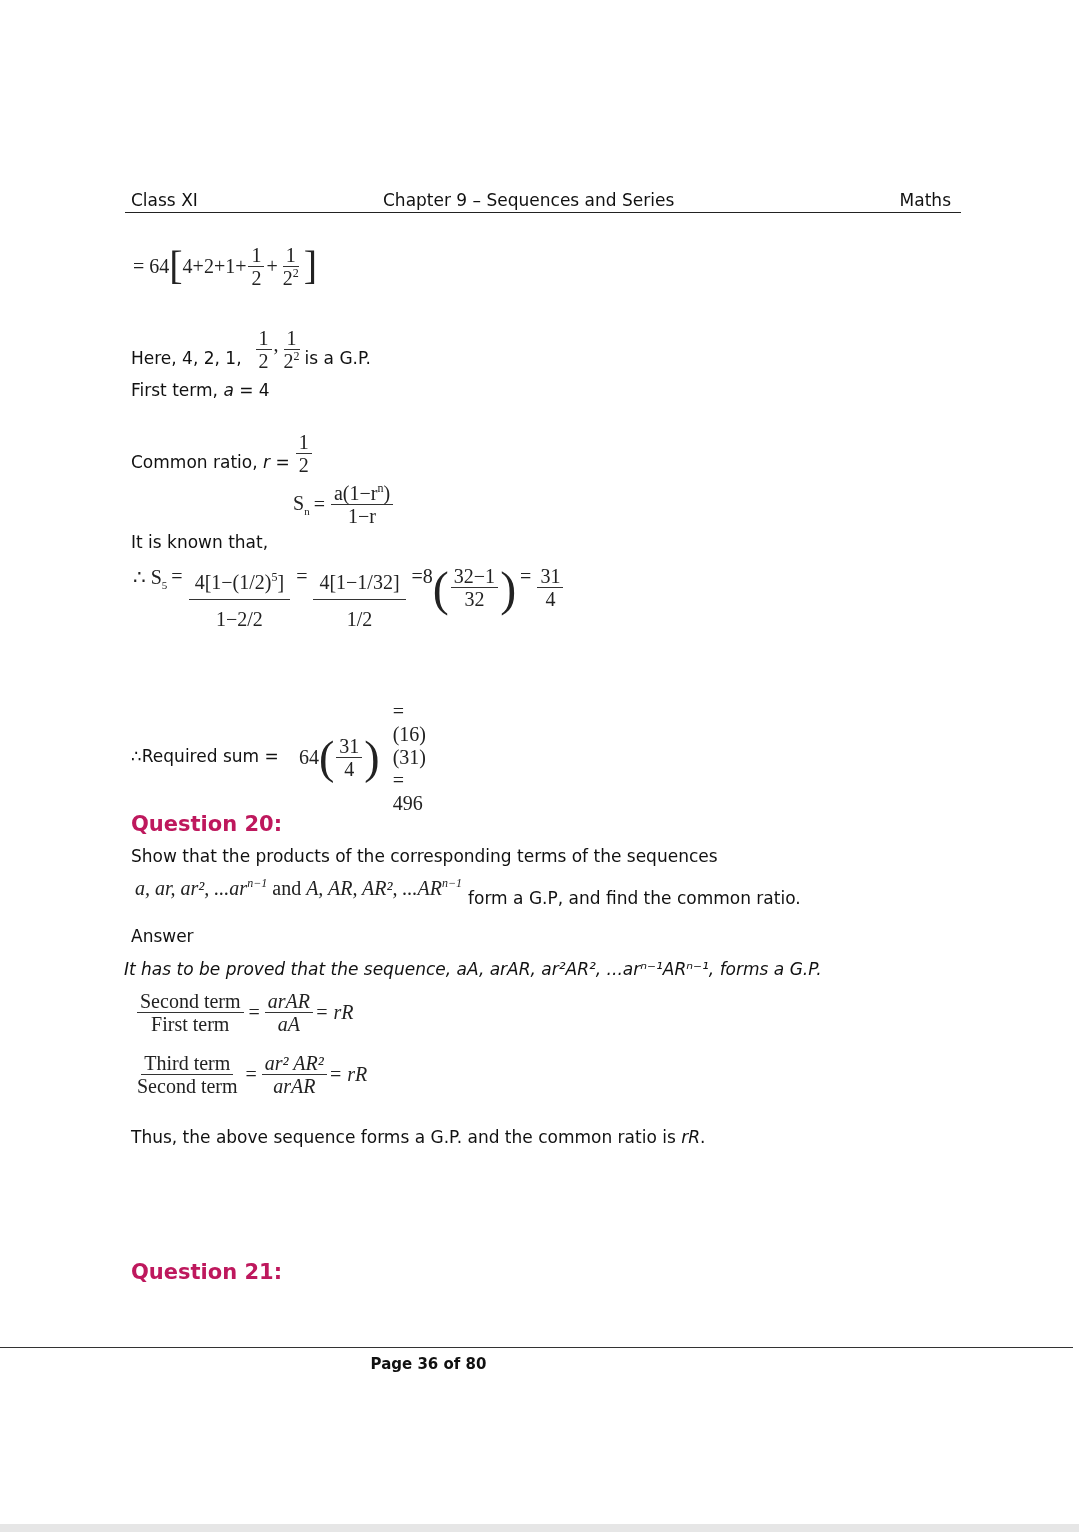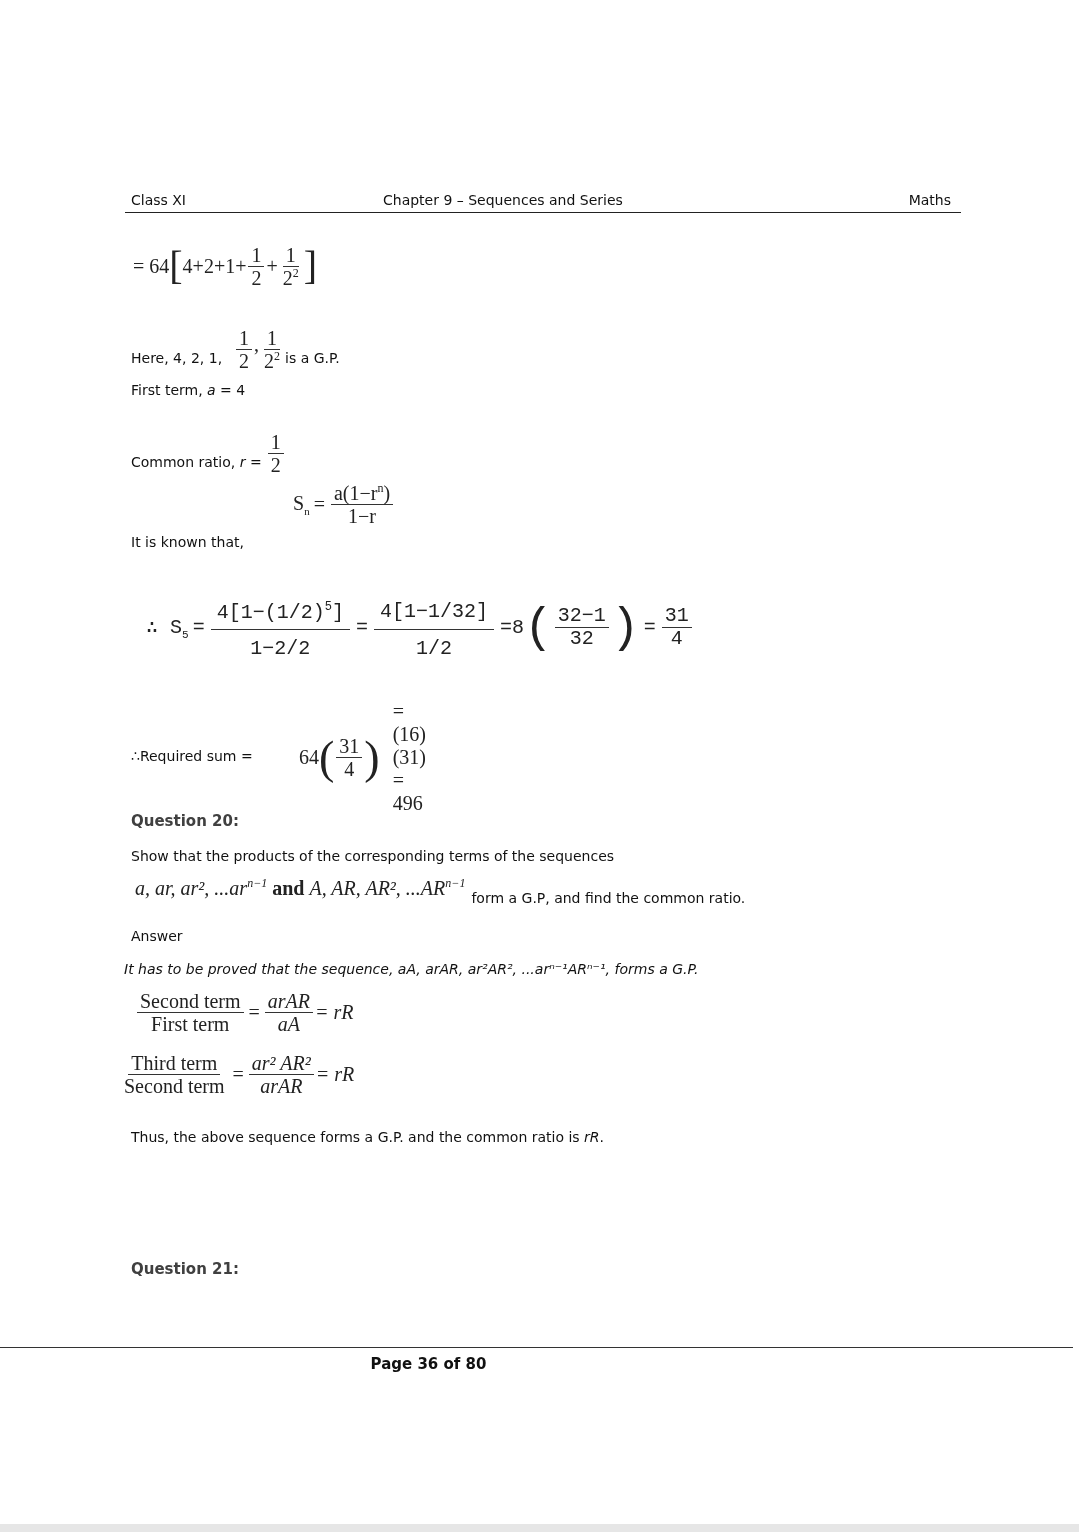--- a/index.html
+++ b/index.html
@@ -2,28 +2,28 @@
 <html><head>
 <meta charset="utf-8">
 <style>
   html, body { margin: 0; padding: 0; }
   body {
     width: 1079px; height: 1532px; position: relative; background: #ffffff;
     font-family: "DejaVu Sans", "Liberation Sans", sans-serif; color: #111;
     overflow: hidden;
   }
   .abs { position: absolute; }
-  .txt { font-size: 14px; line-height: 20px; white-space: nowrap; }
+  .txt { font-size: 17px; line-height: 20px; white-space: nowrap; }
   .math { font-family: "Liberation Serif", "DejaVu Serif", serif; font-size: 20px; color: #222; }
   .it { font-style: italic; }
   .frac { display: inline-flex; flex-direction: column; align-items: center; vertical-align: middle; margin: 0 2px; }
   .frac > .num { border-bottom: 1px solid #333; padding: 0 3px; line-height: 1.1; }
   .frac > .den { padding: 0 3px; line-height: 1.1; }
   sup { font-size: 0.6em; }
-  .q-title { font-weight: bold; color: #404040; font-size: 15px; }
+  .q-title { font-weight: bold; color: #be185d; font-size: 21px; }
   .header-line { border-bottom: 1.5px solid #222; }
   .footer-line { border-top: 1.5px solid #333; }
   .bigbr { font-size: 40px; font-weight: 100; line-height: 1; vertical-align: middle; }
   .bottom-bar { background: #e6e6e6; }
 </style>
 </head>
 <body>
 
 <div class="abs header-line" style="left:125px; top:188px; width:836px; height:24px;">
   <span class="abs txt" style="left:6px; top:2px;">Class XI</span>
@@ -78,21 +78,21 @@
   <div class="abs math" style="left:162px; top:0; display:flex; align-items:center;">
     <span><span>S</span><sub style="font-size:11px">n</sub></span>
     <span style="margin:0 4px;">=</span>
     <span class="frac">
       <span class="num"><span>a(1−r</span><sup>n</sup><span>)</span></span>
       <span class="den">1−r</span>
     </span>
   </div>
 </div>
 
-<div class="abs math" style="left:146px; top:565px; height:125px; display:flex; align-items:center;font-family:Liberation Mono, monospace;">
+<div class="abs math" style="left:133px; top:565px; height:125px; display:flex; ">
   <span><span>∴ S</span><sub style="font-size:11px">5</sub></span>
   <span style="margin:0 4px;">=</span>
   <span class="frac">
     <span class="num" style="padding:6px 6px;"><span>4[1−(1/2)</span><sup>5</sup><span>]</span></span>
     <span class="den" style="padding-top:8px;">1−2/2</span>
   </span>
   <span style="margin:0 4px;">=</span>
   <span class="frac">
     <span class="num" style="padding:6px 6px;">4[1−1/32]</span>
     <span class="den" style="padding-top:8px;">1/2</span>
@@ -122,41 +122,41 @@
       </span>
     <span class="bigbr" style="font-size:46px;">)</span>
     <span style="margin-left:13px;">= (16)(31) = 496</span>
   </div>
 </div>
 
 <div class="abs q-title" style="left:131px; top:812px;">Question 20:</div>
 <div class="abs txt" style="left:131px; top:846px;">Show that the products of the corresponding terms of the sequences</div>
 <div class="abs" style="left:135px; top:876px; display:flex; align-items:flex-end;">
   <span class="math it"><span>a, ar, ar², ...ar</span><sup>n−1</sup></span>
-  <span class="math" style="white-space:pre;font-weight:bold;"> and </span>
+  <span class="math" style="white-space:pre;"> and </span>
   <span class="math it"><span>A, AR, AR², ...AR</span><sup>n−1</sup></span>
   <span class="txt" style="margin-left:6px; margin-bottom:-8px;">form a G.P, and find the common ratio.</span>
 </div>
 <div class="abs txt" style="left:131px; top:926px;">Answer</div>
 <div class="abs txt" style="left:124px; top:959px;font-style:italic;">It has to be proved that the sequence, aA, arAR, ar²AR², ...arⁿ⁻¹ARⁿ⁻¹, forms a G.P.</div>
 
 <div class="abs math" style="left:135px; top:990px; display:flex; align-items:center;">
   <span class="frac">
       <span class="num">Second term</span>
       <span class="den">First term</span>
     </span>
   <span style="margin:0 3px;">=</span>
   <span class="frac it">
       <span class="num">arAR</span>
       <span class="den">aA</span>
     </span>
   <span class="it">= rR</span>
 </div>
 
-<div class="abs math" style="left:119px; top:1052px; display:flex; align-items:center;">
+<div class="abs math" style="left:132px; top:1052px; display:flex; align-items:center;">
   <span class="frac">
       <span class="num">Third term</span>
       <span class="den">Second term</span>
     </span>
   <span style="margin:0 3px;">=</span>
   <span class="frac it">
       <span class="num">ar² AR²</span>
       <span class="den">arAR</span>
     </span>
   <span class="it">= rR</span>

